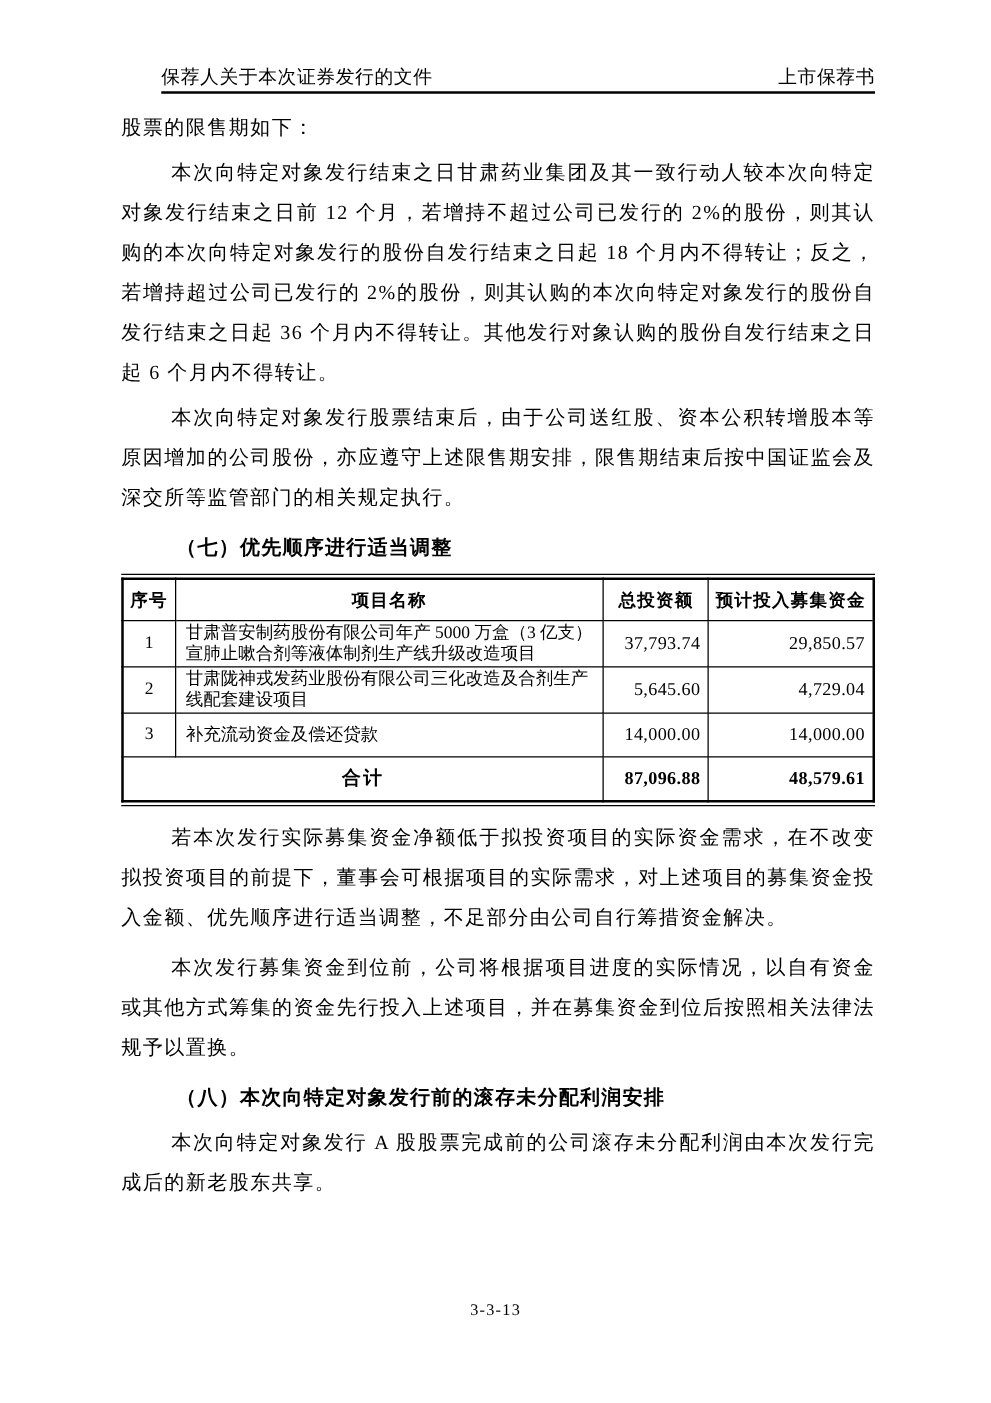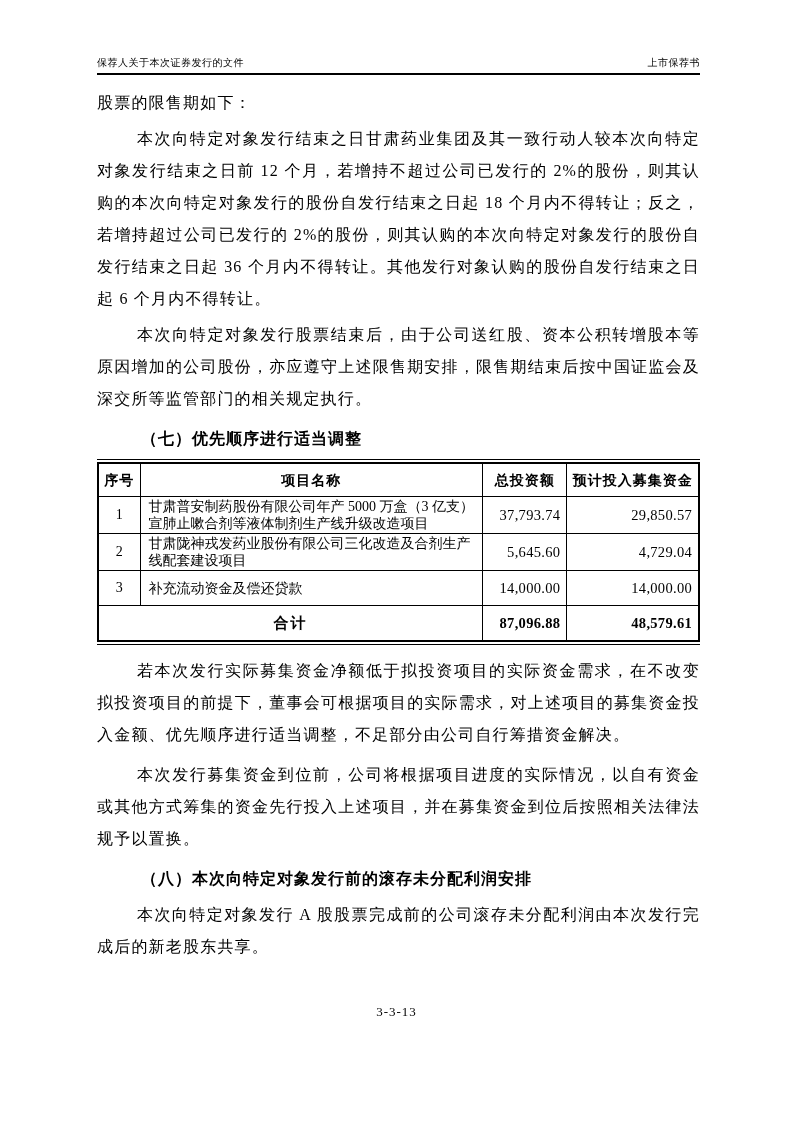--- a/index.html
+++ b/index.html
@@ -11,25 +11,26 @@
     box-sizing:border-box;
     padding:55px 93px 0 97px;
     font-family:"Liberation Serif","DejaVu Serif",serif;
     color:#000000;
     overflow:hidden;
   }
   .doc-header {
     display:flex;
     justify-content:space-between;
     align-items:flex-end;
-    font-size:10px;
+    font-size:15px;
     line-height:15px;
     letter-spacing:0.5px;
     padding-bottom:3px;
     border-bottom:2px solid #000000;
+    margin-left:32px;
   }
   .content {
     margin-top:12px;
     font-size:16px;
     line-height:32px;
     text-align:justify;
     letter-spacing:1.2px;
   }
   .content p { margin:0 0 4px 0; text-indent:40px; }
   .content p.noindent { text-indent:0; }
@@ -81,21 +82,21 @@
   .proceeds tr.total td.label {
     font-family:"Liberation Sans","DejaVu Sans",sans-serif;
     text-align:center;
     font-size:15px;
     letter-spacing:2px;
   }
   .content p.after-table { margin-top:10px; }
   .content p.mt8 { margin-top:8px; }
   .footer {
     position:absolute;
-    top:1004px; left:0;
+    top:1040px; left:0;
     width:793px;
     text-align:center;
     font-size:13px;
     letter-spacing:1px;
   }
 </style>
 </head>
 <body>
 
 <div class="page">

